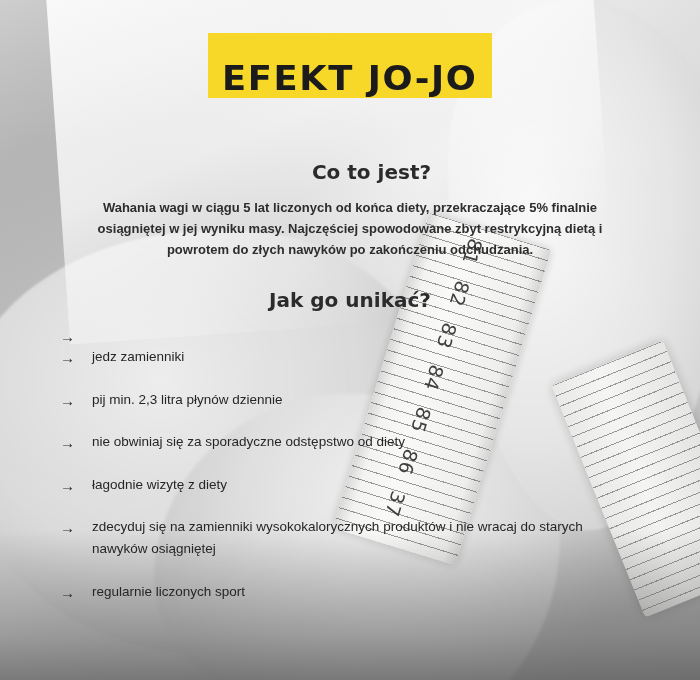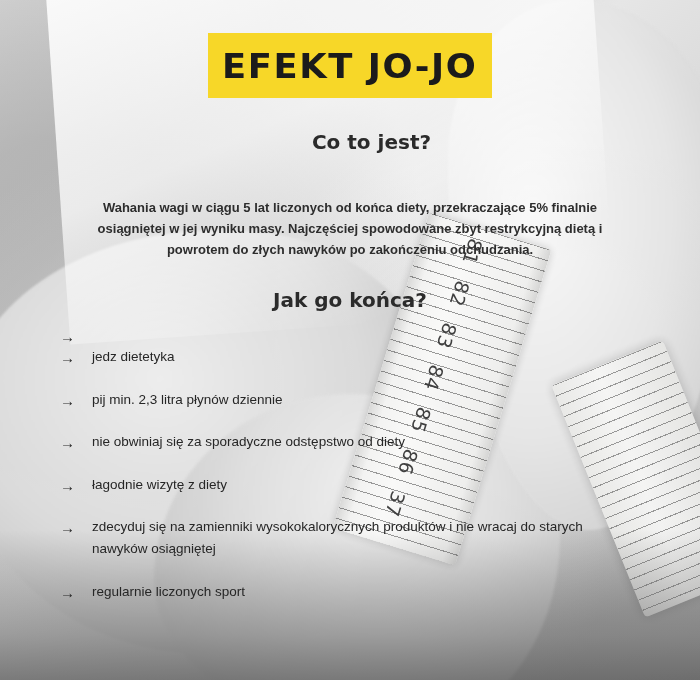--- a/index.html
+++ b/index.html
@@ -148,21 +148,21 @@
   }
 
   .title-band {
     position: absolute;
     left: 208px;
     top: 33px;
     width: 284px;
     height: 65px;
     background: #f7d728;
     display: flex;
-    align-items: center;
+    align-items: flex-end;
     justify-content: center;
   }
   .title-band h1 {
     margin: 0;
     font-family: "DejaVu Sans", sans-serif;
     font-weight: 700;
     font-size: 34px;
     letter-spacing: 1.5px;
     color: #1b1b1b;
     transform: scaleX(1.04);
@@ -173,21 +173,21 @@
     margin: 0;
     text-align: center;
     font-family: "DejaVu Sans", sans-serif;
     font-weight: 700;
     font-size: 20px;
     color: #2b2b2b;
   }
   .heading-what {
     position: absolute;
     left: 0; right: 0;
-    top: 130px;
+    top: 160px;
     margin-left: 43px;
   }
   .intro {
     position: absolute;
     left: 70px;
     width: 560px;
     top: 184px;
     text-align: center;
     font-size: 13px;
     line-height: 1.62;
@@ -264,30 +264,30 @@
       <h1>EFEKT JO-JO</h1>
     </div>
 
     <div class="heading-what">
       <h2 class="section-heading">Co to jest?</h2>
     </div>
 
     <p class="intro">Wahania wagi w ciągu 5 lat liczonych od końca diety, przekraczające 5% finalnie osiągniętej w jej wyniku masy. Najczęściej spowodowane zbyt restrykcyjną dietą i powrotem do złych nawyków po zakończeniu odchudzania.</p>
 
     <div class="heading-avoid">
-      <h2 class="section-heading">Jak go końca?</h2>
+      <h2 class="section-heading">Jak go unikać?</h2>
     </div>
 
     <ul class="tips">
       <li>
         <span class="arrow">→</span>
       </li>
       <li>
         <span class="arrow">→</span>
-        <span class="wrap">jedz dietetyka</span>
+        <span class="wrap">jedz zamienniki</span>
       </li>
       <li>
         <span class="arrow">→</span>
         <span class="wrap">pij min. 2,3 litra płynów dziennie</span>
       </li>
       <li>
         <span class="arrow">→</span>
         <span class="wrap">nie obwiniaj się za sporadyczne odstępstwo od diety</span>
       </li>
       <li>

